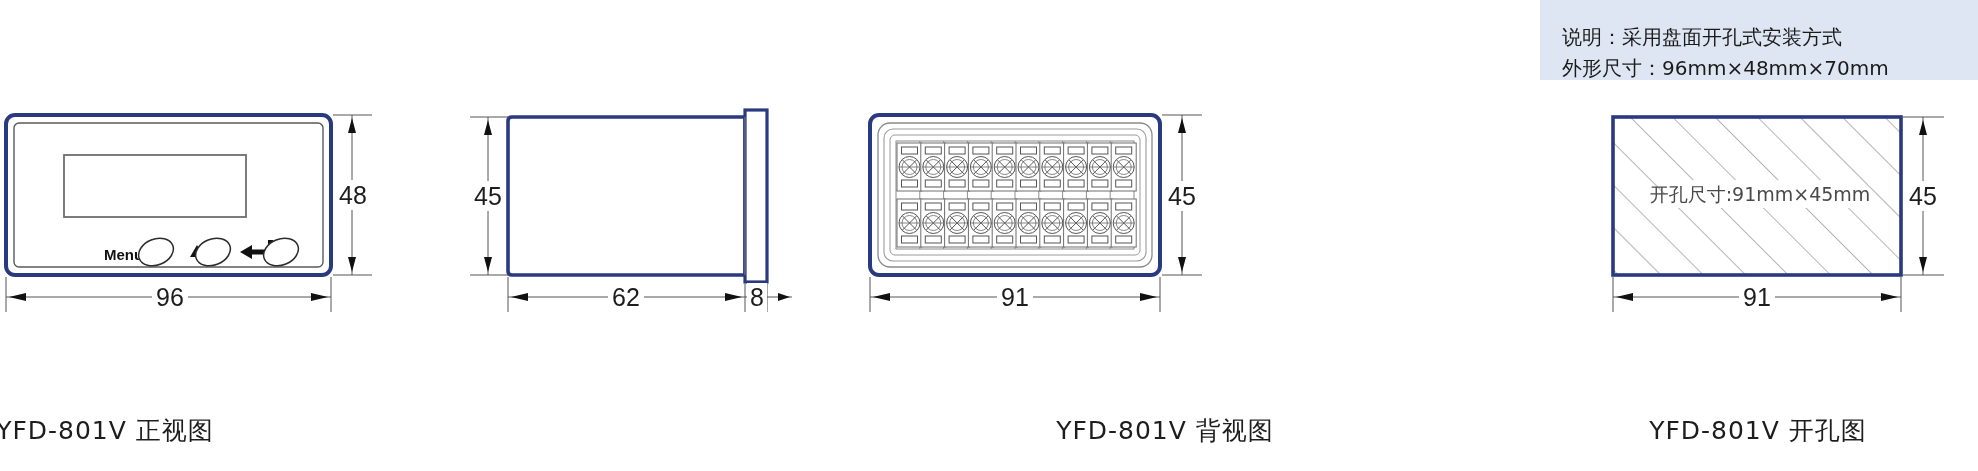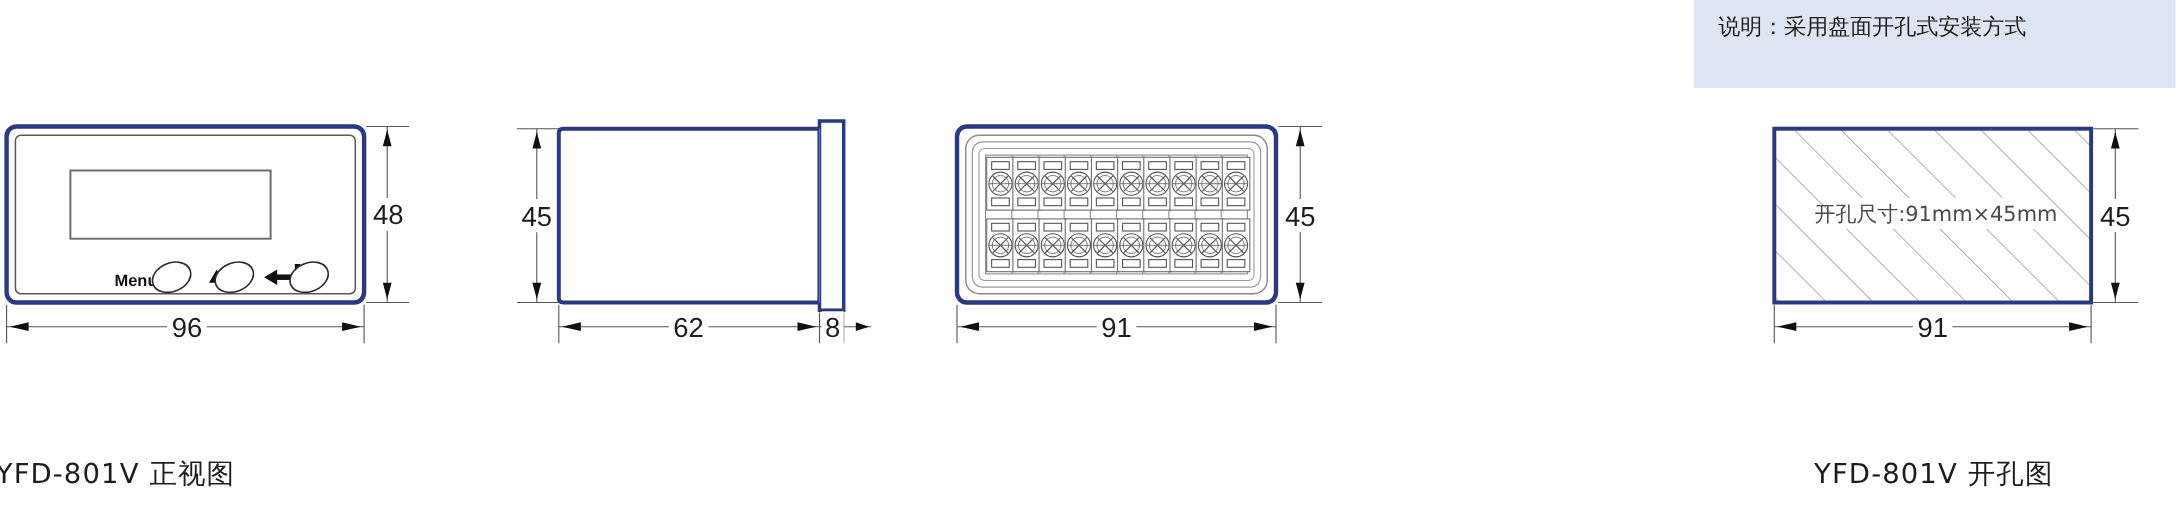--- a/index.html
+++ b/index.html
@@ -15,21 +15,21 @@
     background: #ffffff;
     overflow: hidden;
   }
   .note-box {
     position: absolute;
     left: 1540px;
     top: 0px;
     width: 438px;
     height: 80px;
     background: #dfe6f3;
-    padding: 9px 0 0 22px;
+    padding: 22px 0 0 22px;
   }
   .note-line {
     font-size: 20px;
     color: #1b1b1b;
     line-height: 31px;
     white-space: nowrap;
     font-family: "DejaVu Sans", "Liberation Sans", sans-serif;
   }
   .view {
     position: absolute;
@@ -65,20 +65,21 @@
     fill: #4a4a4a;
   }
 </style>
 </head>
 <body>
 
 <div id="sheet">
 
   <div class="note-box">
     <div class="note-line">说明：采用盘面开孔式安装方式</div>
+    <div class="note-line">外形尺寸：96mm×48mm×70mm</div>
   </div>
 
   <div class="view" style="left:0px; width:470px;">
     <svg width="470" height="420" viewBox="0 0 470 420">
 
       <rect x="6" y="115" width="325" height="160" rx="9" ry="9" fill="#ffffff" stroke="#2a3a80" stroke-width="4"></rect>
 
       <rect x="14" y="123" width="309" height="144" rx="5" ry="5" fill="#ffffff" stroke="#5a5a5a" stroke-width="1.4"></rect>
 
       <rect x="64" y="155" width="182" height="62" fill="#ffffff" stroke="#6e6e6e" stroke-width="1.8"></rect>
@@ -238,20 +239,21 @@
       <g>
         <line x1="40" y1="277" x2="40" y2="312" stroke="#555" stroke-width="1"></line>
         <line x1="330" y1="277" x2="330" y2="312" stroke="#555" stroke-width="1"></line>
         <line x1="40" y1="297" x2="330" y2="297" stroke="#555" stroke-width="1"></line>
         <polygon points="43,297 60,293 60,301" fill="#111"></polygon>
         <polygon points="327,297 310,293 310,301" fill="#111"></polygon>
         <rect x="167" y="283" width="36" height="29" fill="#ffffff"></rect>
         <text class="dimtext" x="185" y="306" text-anchor="middle">91</text>
       </g>
     </svg>
+    <div class="caption" style="left:55px;">YFD-801V 背视图</div>
   </div>
 
   <div class="view" style="left:1470px; width:578px;">
     <svg width="578" height="420" viewBox="0 0 578 420">
       <defs>
         <pattern id="hatch45" width="30" height="30" patternUnits="userSpaceOnUse" patternTransform="rotate(-45)">
           <line x1="0" y1="0" x2="0" y2="30" stroke="#6b6b6b" stroke-width="1"></line>
         </pattern>
         <clipPath id="cutclip">
           <rect x="143" y="117" width="288" height="158"></rect>

